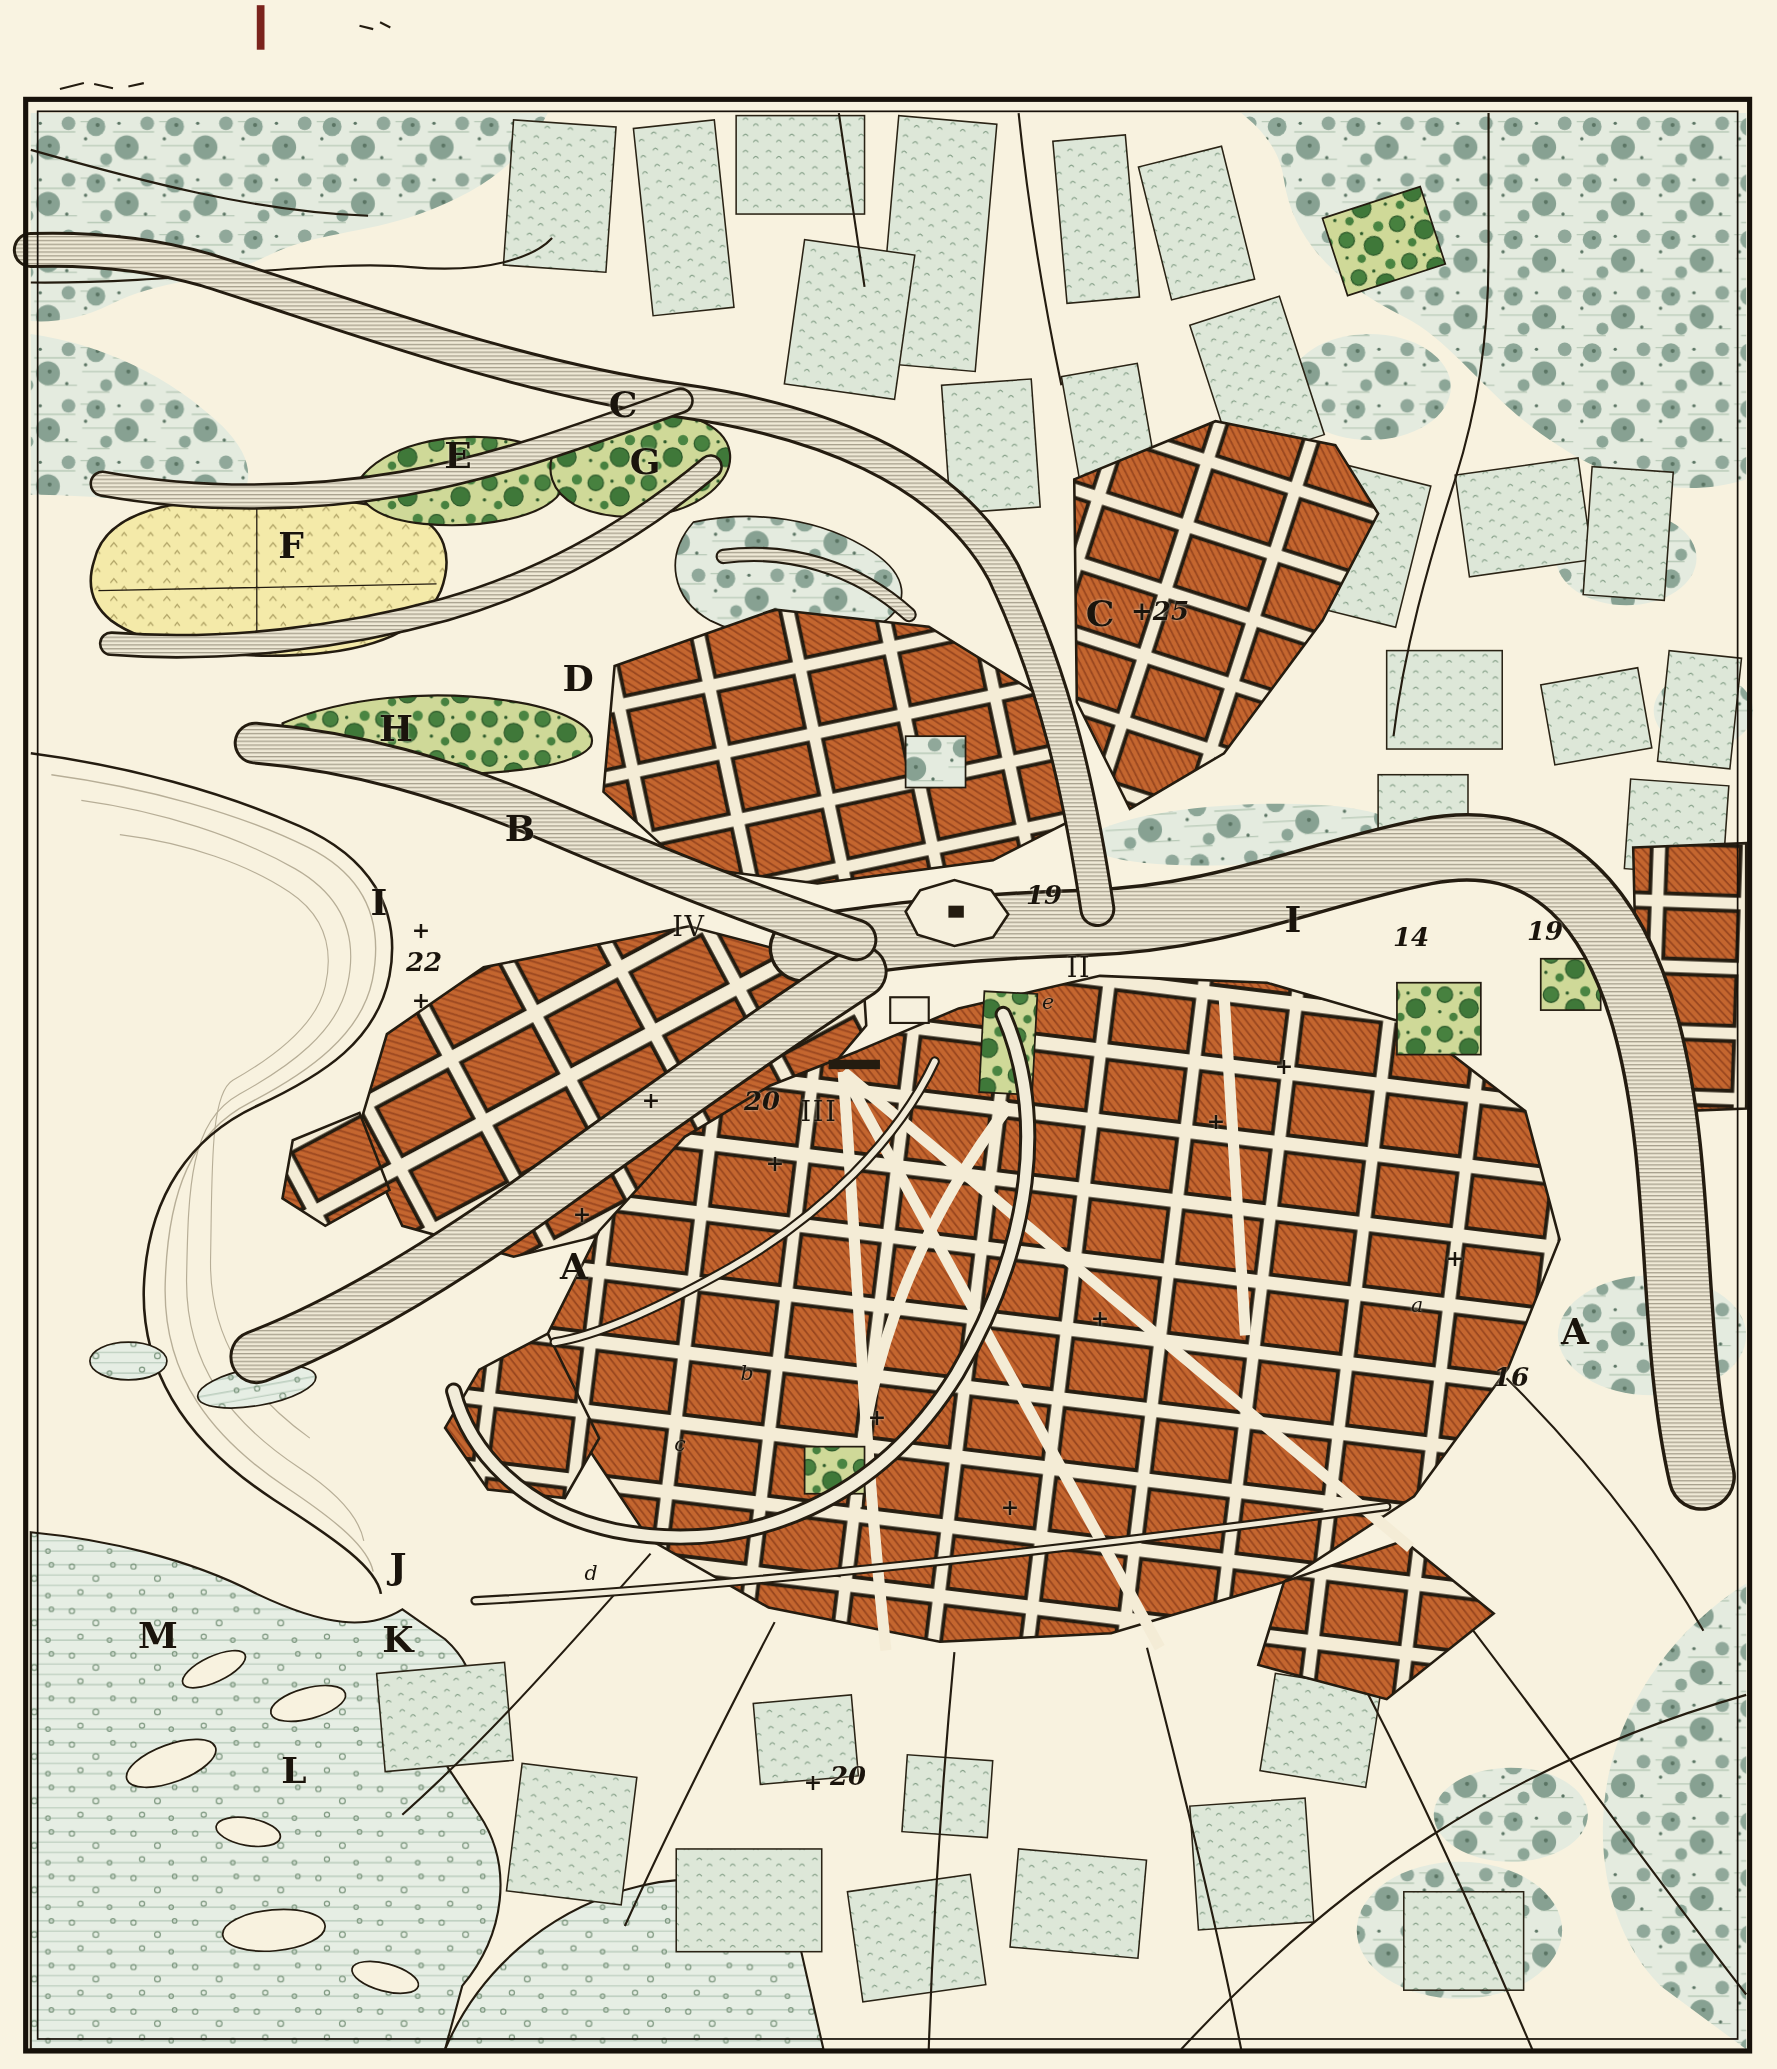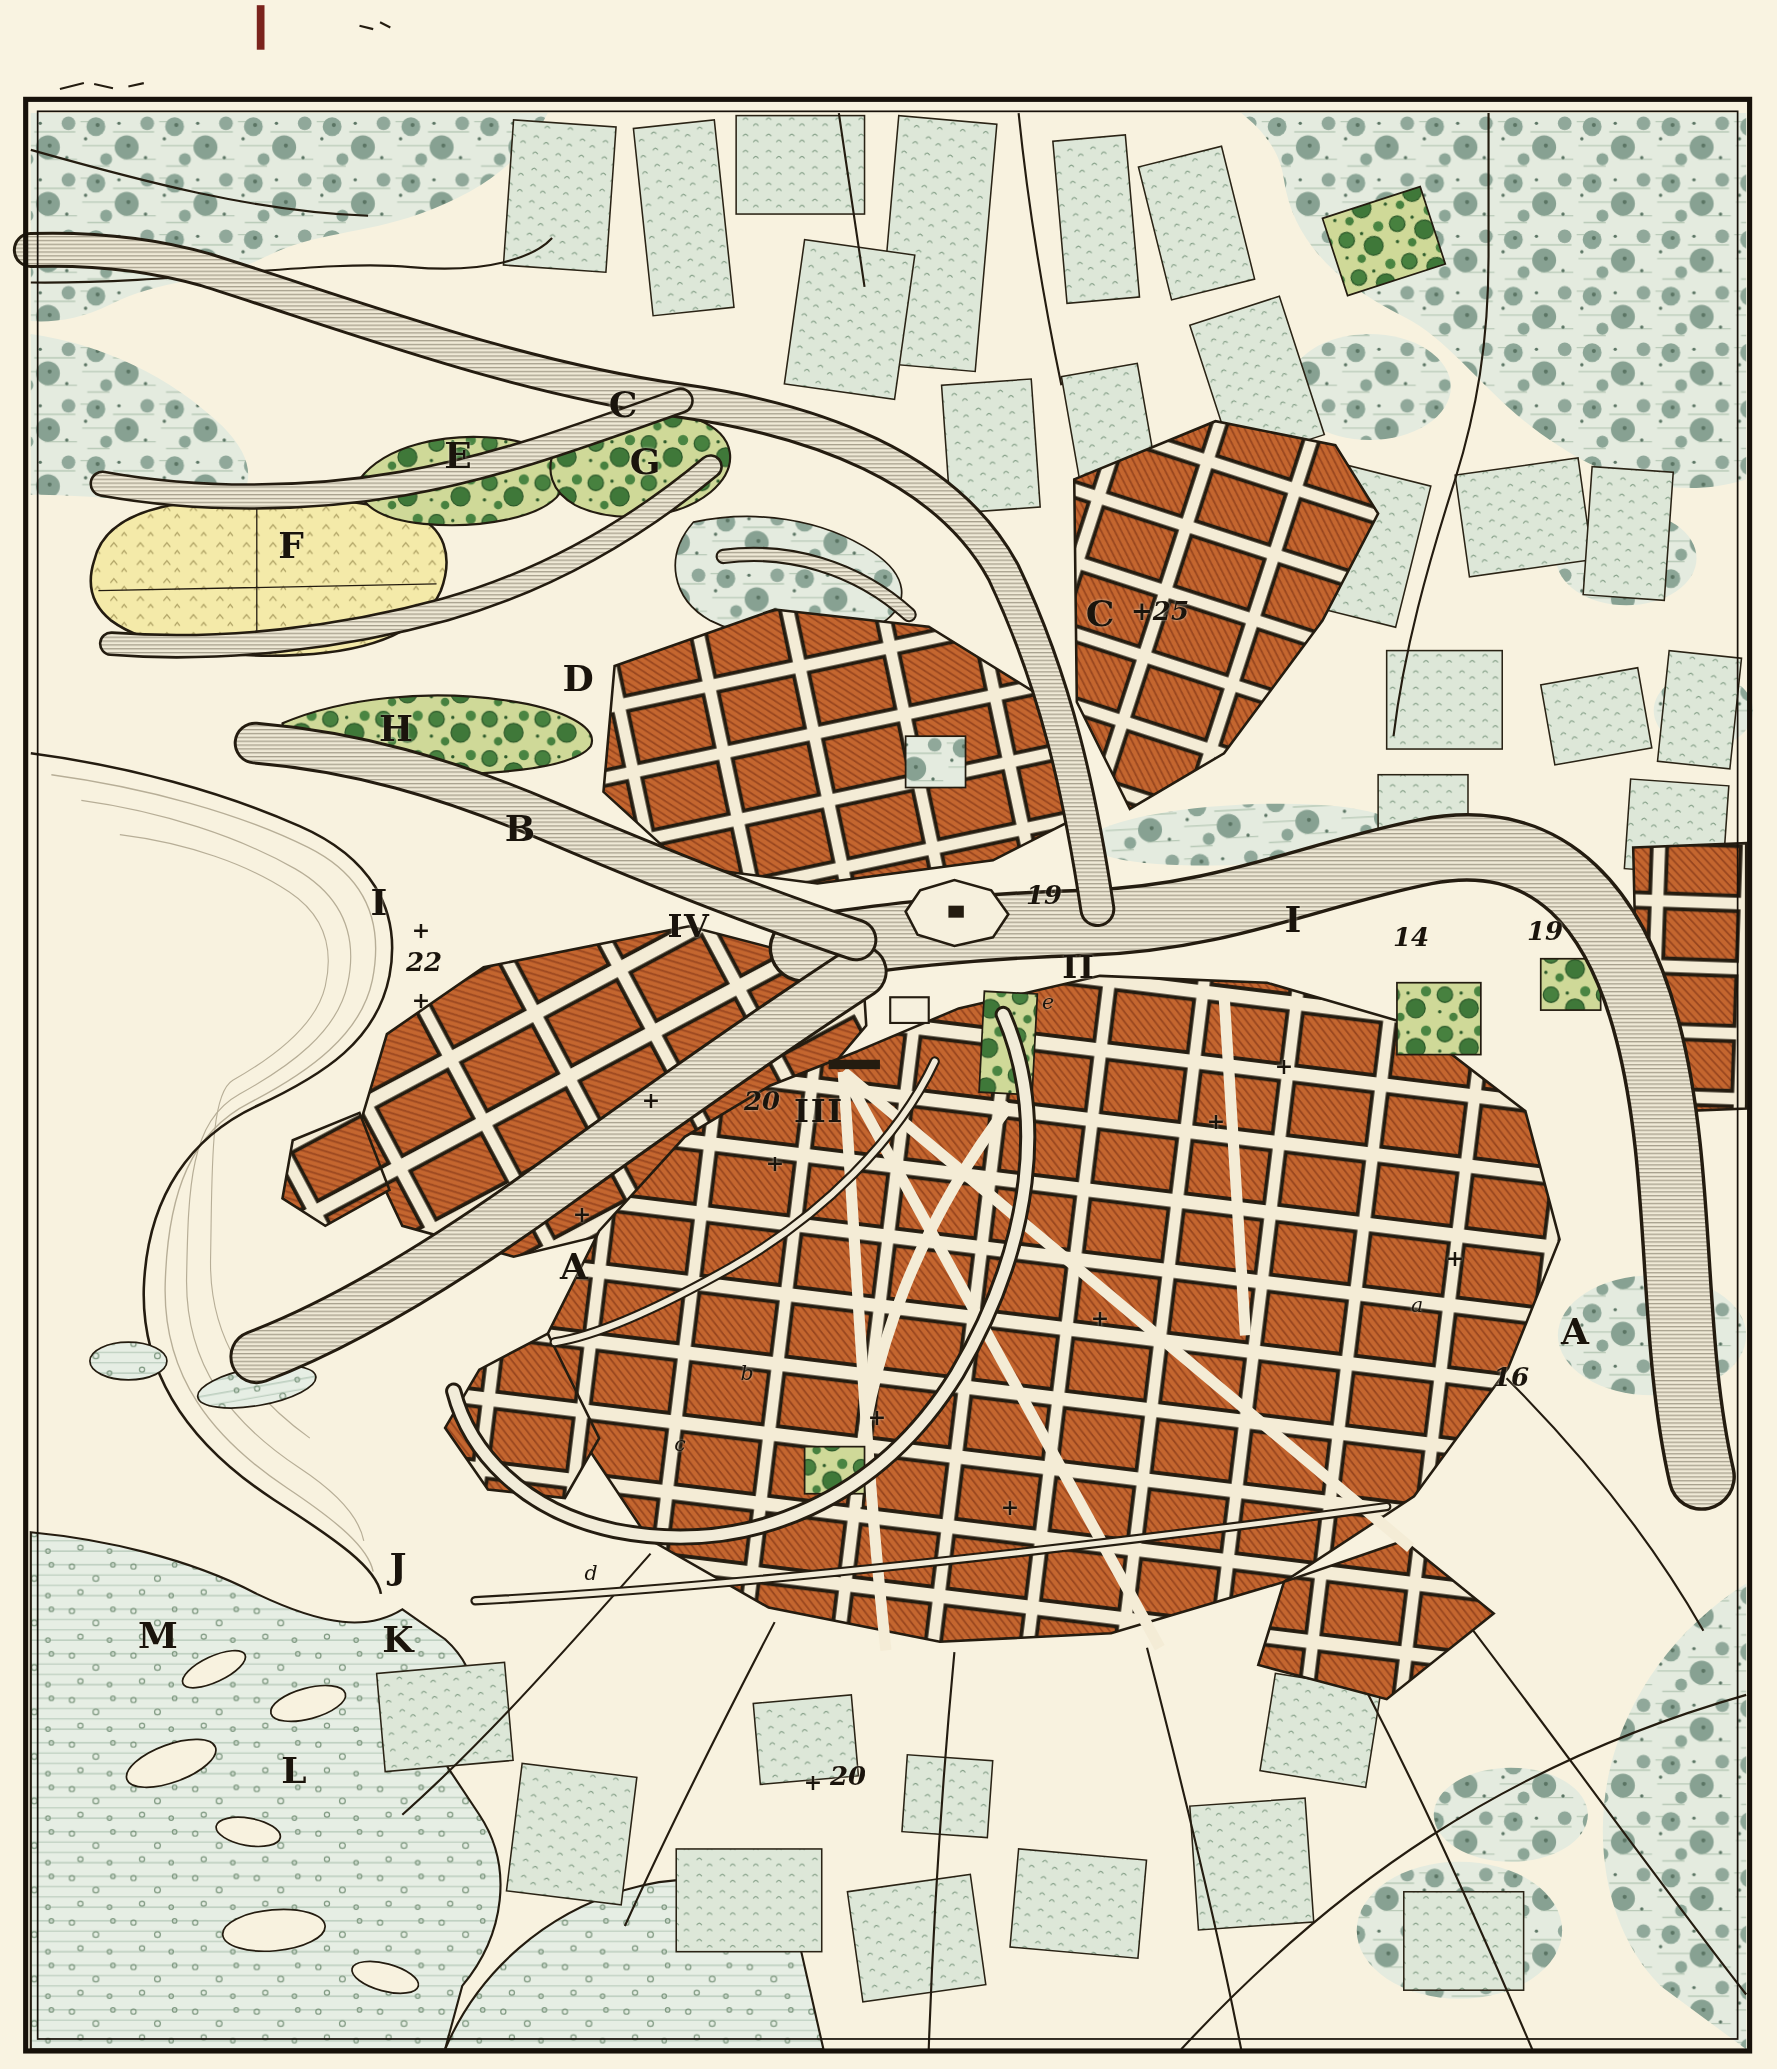--- a/index.html
+++ b/index.html
@@ -23,21 +23,21 @@
   .map-area{position:absolute;left:0;top:0;width:1777px;height:2069px;}
   .map-area svg{position:absolute;left:0;top:0;}
   .labels-layer{position:absolute;left:0;top:0;width:1777px;height:2069px;pointer-events:none;}
   .map-label{
     position:absolute;transform:translate(-50%,-50%);
     color:#1a140c;white-space:nowrap;
     font-family:"DejaVu Serif", serif;
     text-shadow:0 0 2.6px rgba(248,242,223,.8);
   }
   .map-label.district{font-size:36px;font-weight:bold;}
-  .map-label.roman{font-size:32px;font-weight:bold;letter-spacing:1.7px;}
+  .map-label.roman{font-size:27px;font-weight:normal;letter-spacing:1.7px;}
   .map-label.number{font-size:26px;font-style:italic;font-weight:600;}
   .map-label.minor{font-size:20.5px;font-style:italic;}
   .map-label.cross{font-size:22px;font-weight:bold;}
 </style>
 </head>
 <body>
 
 <div class="page">
 
   <h1 class="map-title"><span>ПЛАНЪ</span> <span class="t-small">г.</span> <span>С</span><sup>т</sup><span>ПЕТЕРБУРГА.</span></h1>

